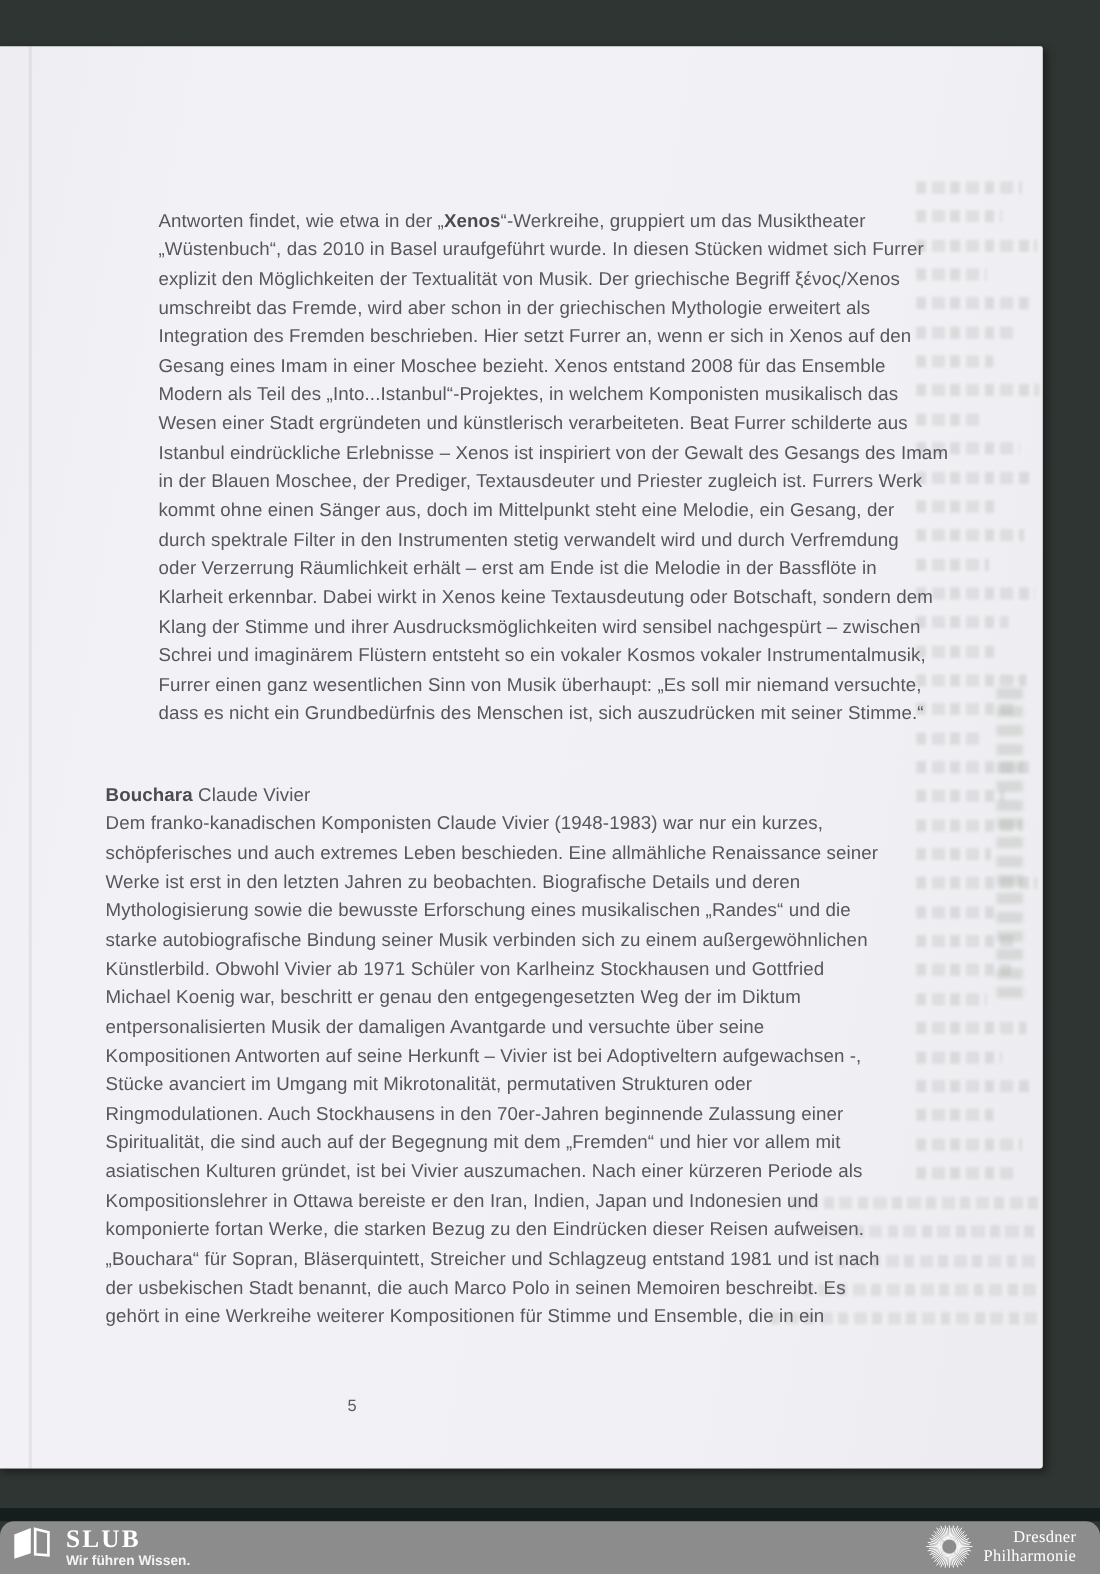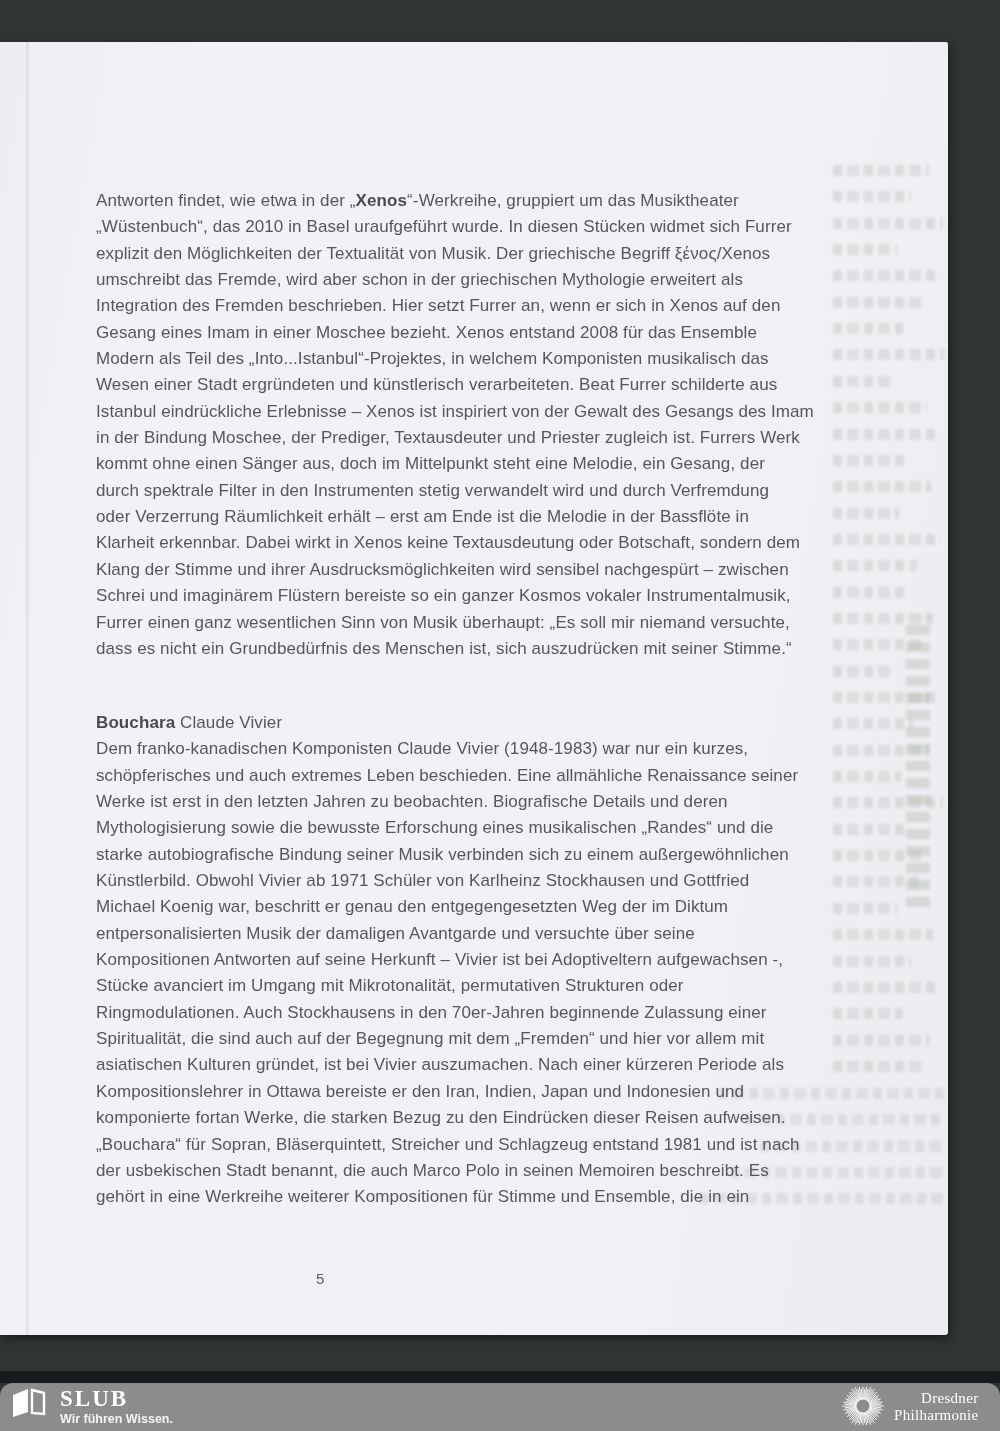--- a/index.html
+++ b/index.html
@@ -31,21 +31,21 @@
     color:#56565c;
     font-size:17px;
     letter-spacing:0.1px;
   }
   .tline{
     height:26.35px;
     line-height:26.35px;
     white-space:nowrap;
   }
   .tline .b{font-weight:bold;color:#4b4b52;}
-  #block1{top:146px;}
+  #block1{top:146px;margin-left:48px;}
   #block2{top:668px;}
   .pagenum{
     position:absolute;
     left:316px; top:1228px;
     font-size:15px;
     color:#5c5c62;
   }
   
   .ghost-line{
     position:absolute;
@@ -163,27 +163,27 @@
   <div class="textblock" id="block1">
       <div class="tline"><span>Antworten findet, wie etwa in der „</span><span class="b">Xenos</span><span>“-Werkreihe, gruppiert um das Musiktheater</span></div>
       <div class="tline"><span>„Wüstenbuch“, das 2010 in Basel uraufgeführt wurde. In diesen Stücken widmet sich Furrer</span></div>
       <div class="tline"><span>explizit den Möglichkeiten der Textualität von Musik. Der griechische Begriff ξένος/Xenos</span></div>
       <div class="tline"><span>umschreibt das Fremde, wird aber schon in der griechischen Mythologie erweitert als</span></div>
       <div class="tline"><span>Integration des Fremden beschrieben. Hier setzt Furrer an, wenn er sich in Xenos auf den</span></div>
       <div class="tline"><span>Gesang eines Imam in einer Moschee bezieht. Xenos entstand 2008 für das Ensemble</span></div>
       <div class="tline"><span>Modern als Teil des „Into...Istanbul“-Projektes, in welchem Komponisten musikalisch das</span></div>
       <div class="tline"><span>Wesen einer Stadt ergründeten und künstlerisch verarbeiteten. Beat Furrer schilderte aus</span></div>
       <div class="tline"><span>Istanbul eindrückliche Erlebnisse – Xenos ist inspiriert von der Gewalt des Gesangs des Imam</span></div>
-      <div class="tline"><span>in der Bindung Moschee, der Prediger, Textausdeuter und Priester zugleich ist. Furrers Werk</span></div>
+      <div class="tline"><span>in der Blauen Moschee, der Prediger, Textausdeuter und Priester zugleich ist. Furrers Werk</span></div>
       <div class="tline"><span>kommt ohne einen Sänger aus, doch im Mittelpunkt steht eine Melodie, ein Gesang, der</span></div>
       <div class="tline"><span>durch spektrale Filter in den Instrumenten stetig verwandelt wird und durch Verfremdung</span></div>
       <div class="tline"><span>oder Verzerrung Räumlichkeit erhält – erst am Ende ist die Melodie in der Bassflöte in</span></div>
       <div class="tline"><span>Klarheit erkennbar. Dabei wirkt in Xenos keine Textausdeutung oder Botschaft, sondern dem</span></div>
       <div class="tline"><span>Klang der Stimme und ihrer Ausdrucksmöglichkeiten wird sensibel nachgespürt – zwischen</span></div>
-      <div class="tline"><span>Schrei und imaginärem Flüstern bereiste so ein ganzer Kosmos vokaler Instrumentalmusik,</span></div>
+      <div class="tline"><span>Schrei und imaginärem Flüstern entsteht so ein vokaler Kosmos vokaler Instrumentalmusik,</span></div>
       <div class="tline"><span>Furrer einen ganz wesentlichen Sinn von Musik überhaupt: „Es soll mir niemand versuchte,</span></div>
       <div class="tline"><span>dass es nicht ein Grundbedürfnis des Menschen ist, sich auszudrücken mit seiner Stimme.“</span></div>
     </div>
 
   <div class="textblock" id="block2">
       <div class="tline"><span class="b">Bouchara</span><span> Claude Vivier</span></div>
       <div class="tline"><span>Dem franko-kanadischen Komponisten Claude Vivier (1948-1983) war nur ein kurzes,</span></div>
       <div class="tline"><span>schöpferisches und auch extremes Leben beschieden. Eine allmähliche Renaissance seiner</span></div>
       <div class="tline"><span>Werke ist erst in den letzten Jahren zu beobachten. Biografische Details und deren</span></div>
       <div class="tline"><span>Mythologisierung sowie die bewusste Erforschung eines musikalischen „Randes“ und die</span></div>

